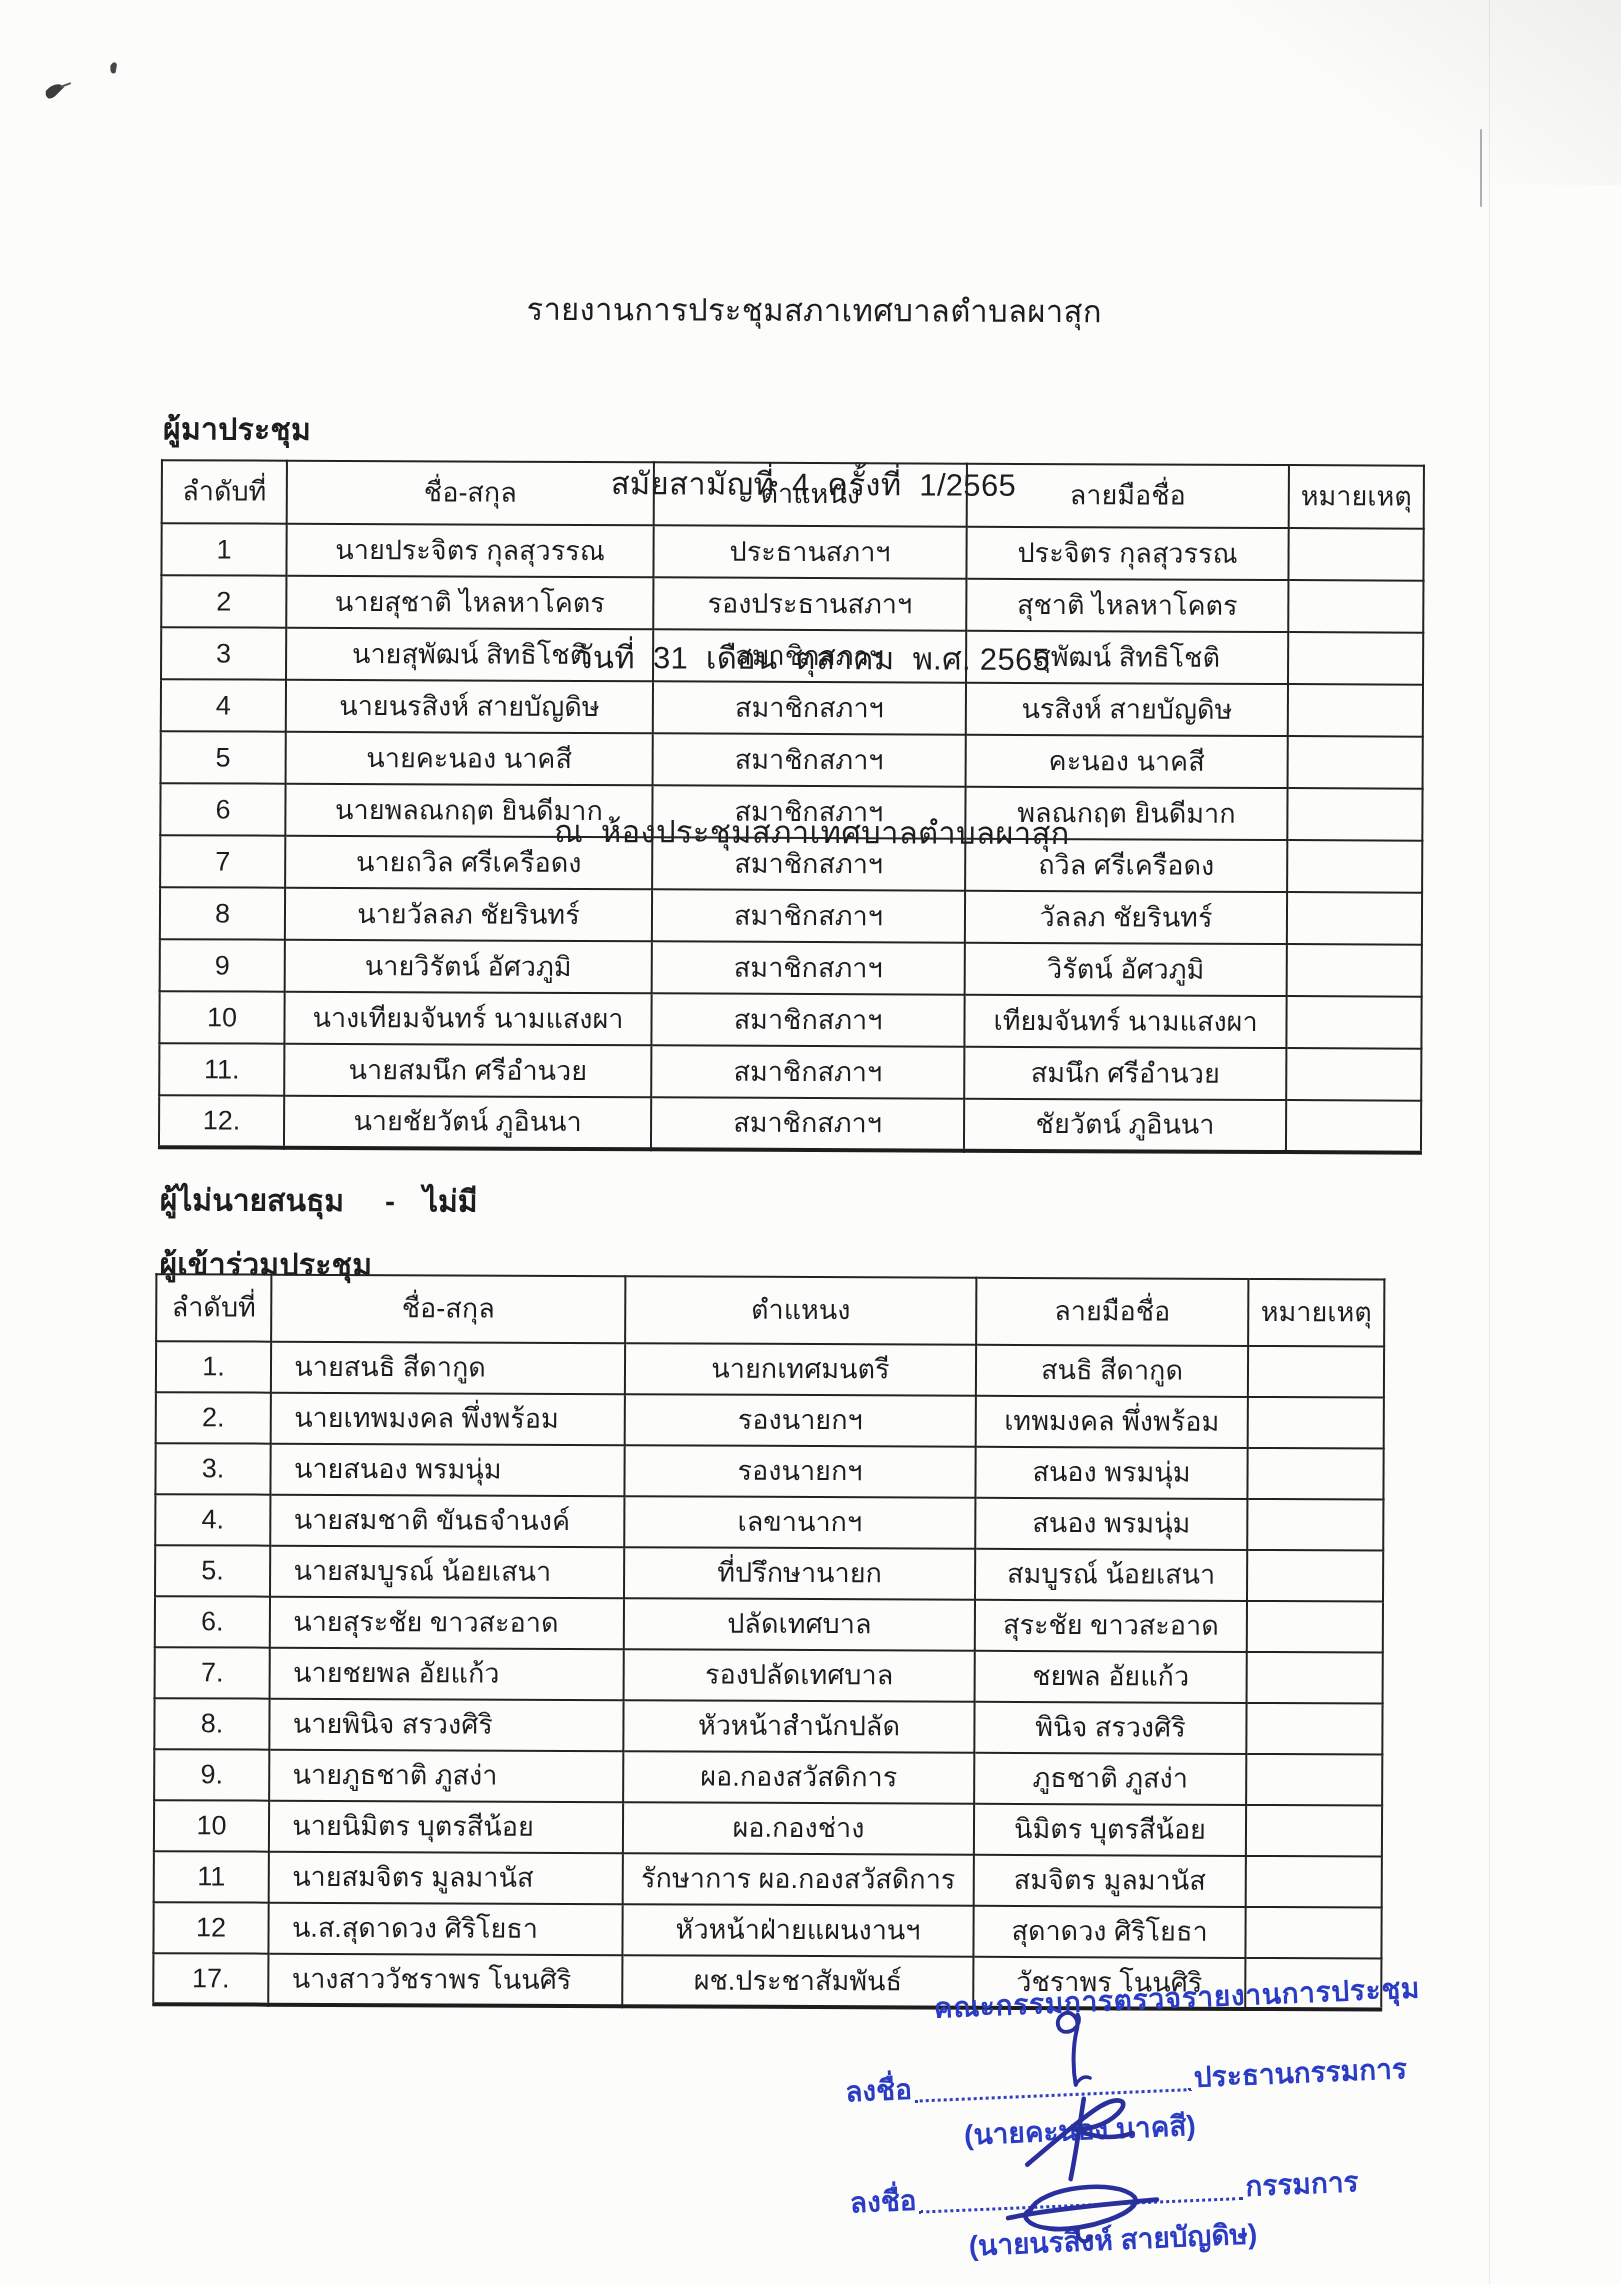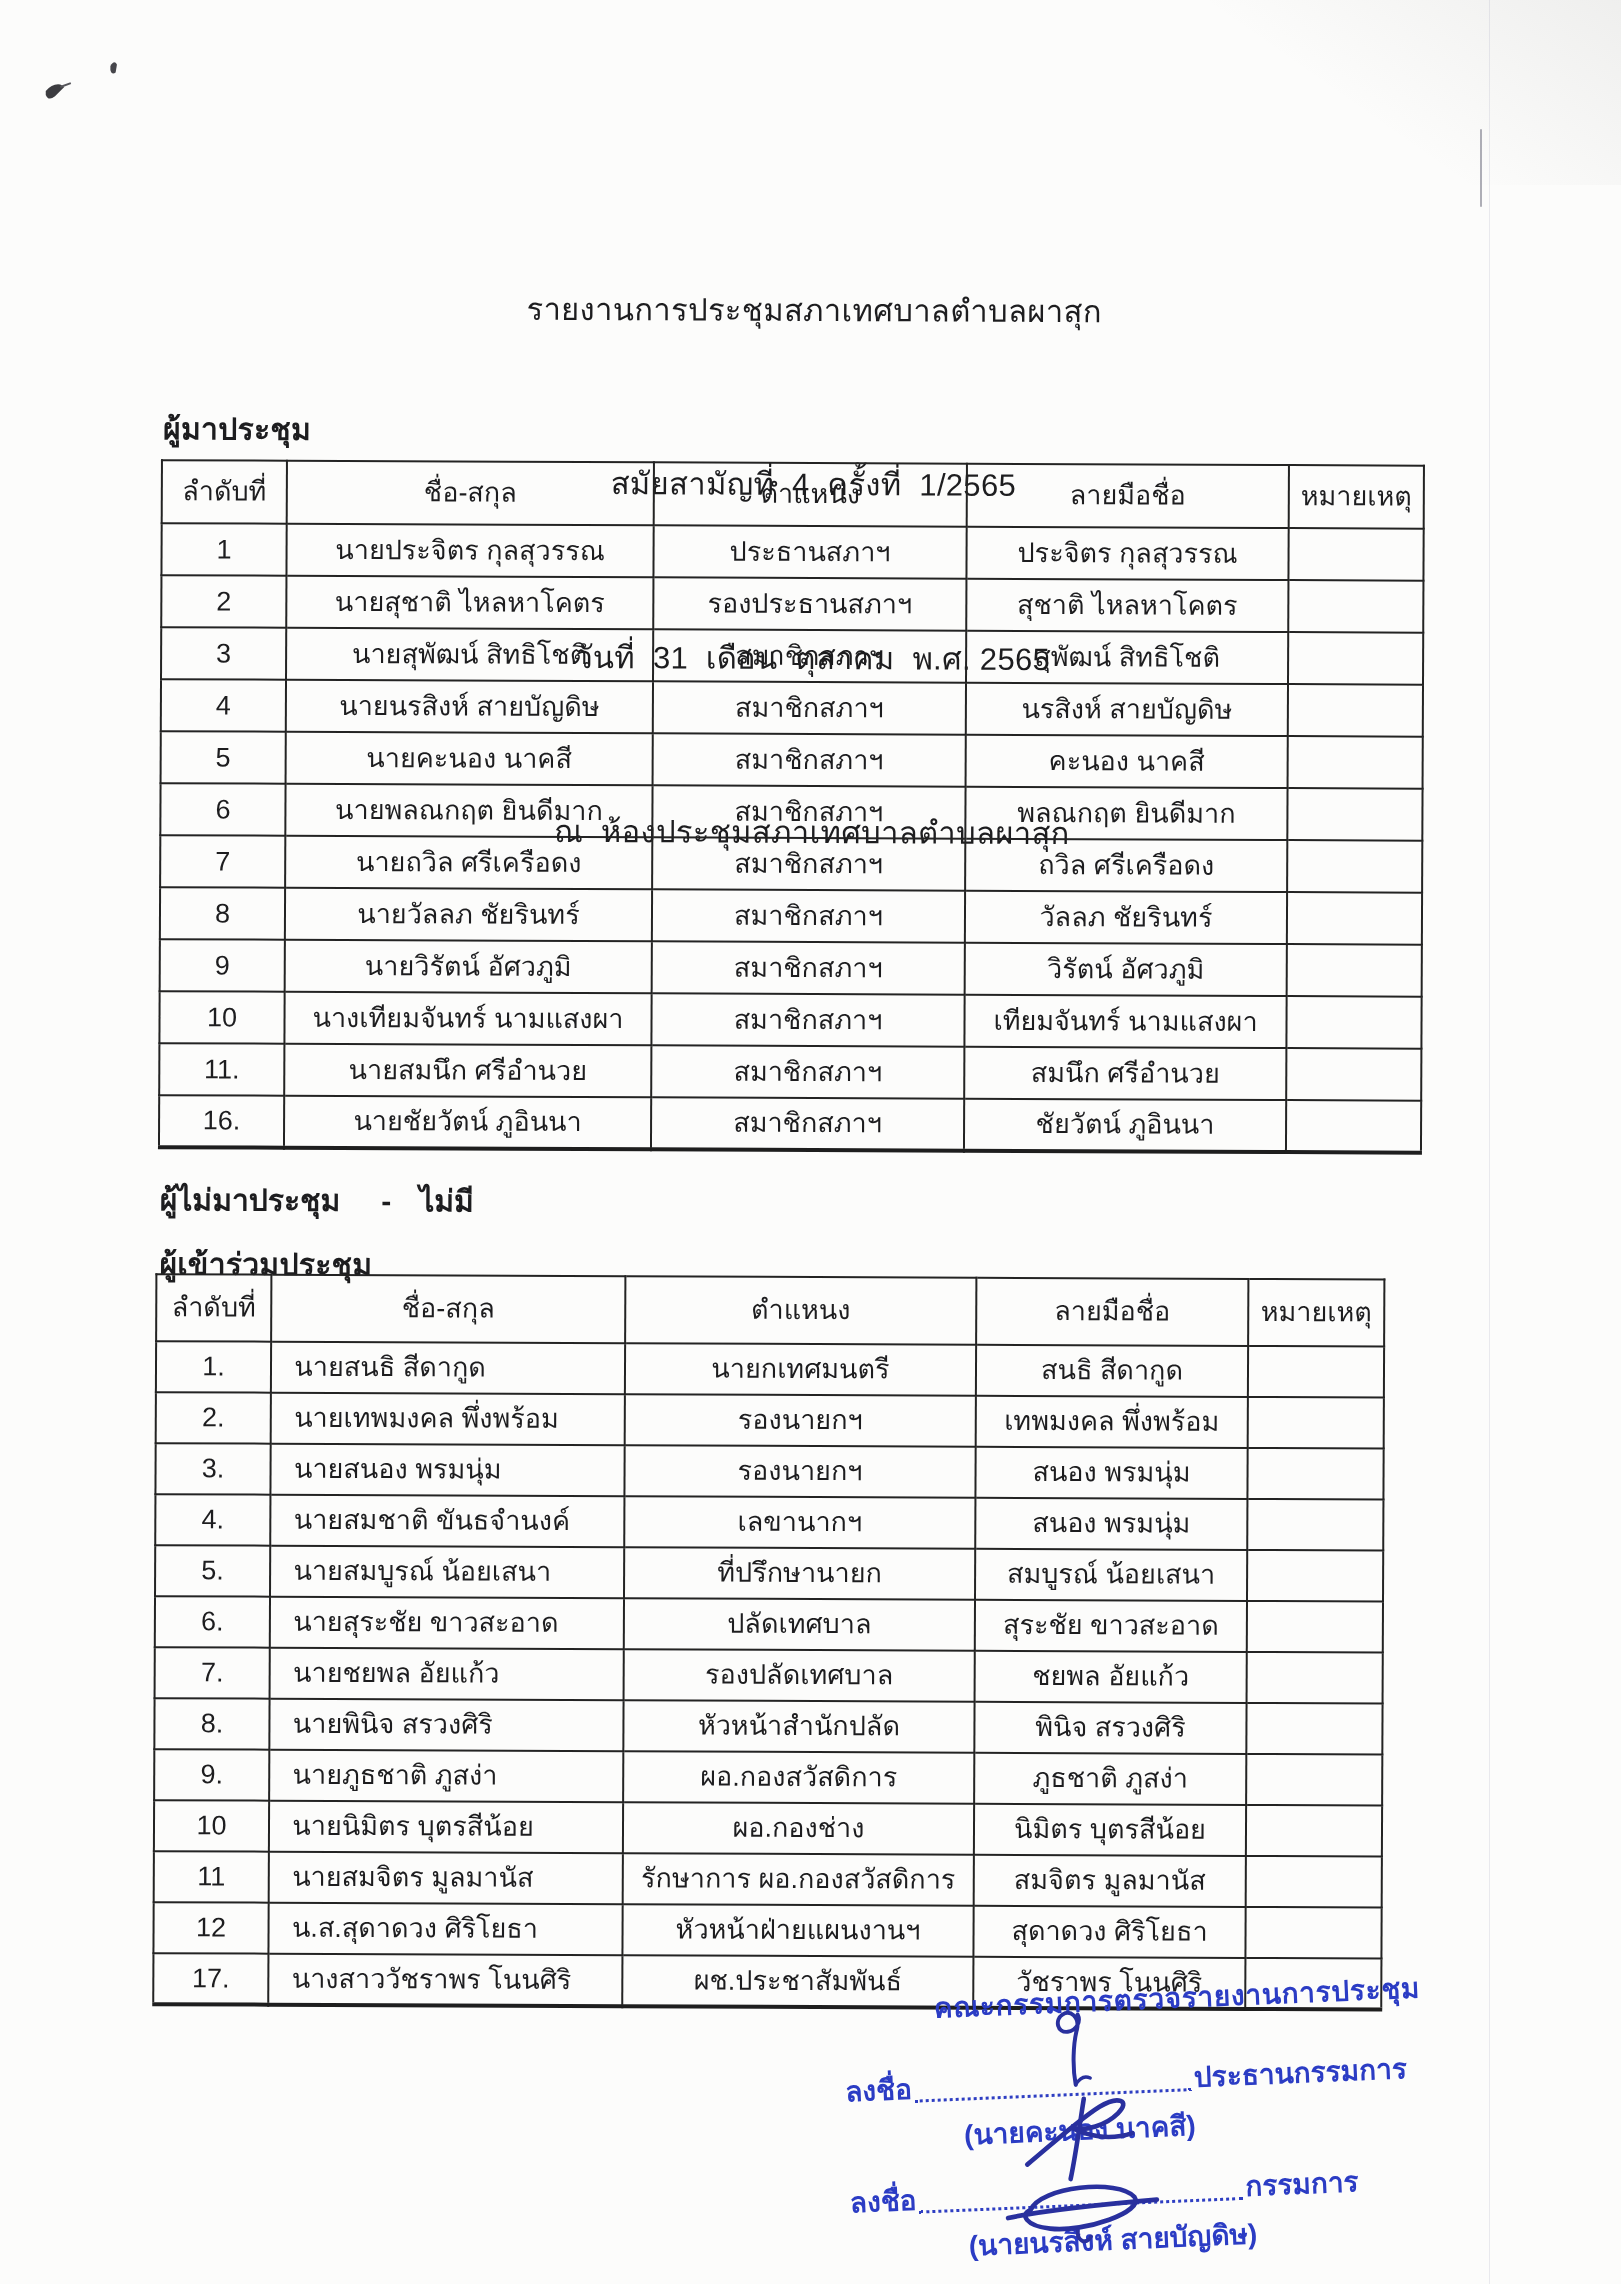--- a/index.html
+++ b/index.html
@@ -214,31 +214,31 @@
           <td class="table1-note"></td>
         </tr>
         <tr>
           <td class="table1-no">11.</td>
           <td class="table1-name">นายสมนึก  ศรีอำนวย</td>
           <td class="table1-position">สมาชิกสภาฯ</td>
           <td class="table1-signature">สมนึก  ศรีอำนวย</td>
           <td class="table1-note"></td>
         </tr>
         <tr>
-          <td class="table1-no">16.</td>
+          <td class="table1-no">12.</td>
           <td class="table1-name">นายชัยวัตน์  ภูอินนา</td>
           <td class="table1-position">สมาชิกสภาฯ</td>
           <td class="table1-signature">ชัยวัตน์  ภูอินนา</td>
           <td class="table1-note"></td>
         </tr>
       </tbody>
   </table>
 
   <div class="absent-line">
-    <span>ผู้ไม่มาประชุม</span>
+    <span>ผู้ไม่นายสนธุม</span>
     <span class="dash">-</span>
     <span class="val">ไม่มี</span>
   </div>
 
   <div id="h-joined" class="sec-heading">ผู้เข้าร่วมประชุม</div>
 
   <table id="table2" class="doc-table">
     <colgroup>
       <col style="width:115px">
         <col style="width:354px">

